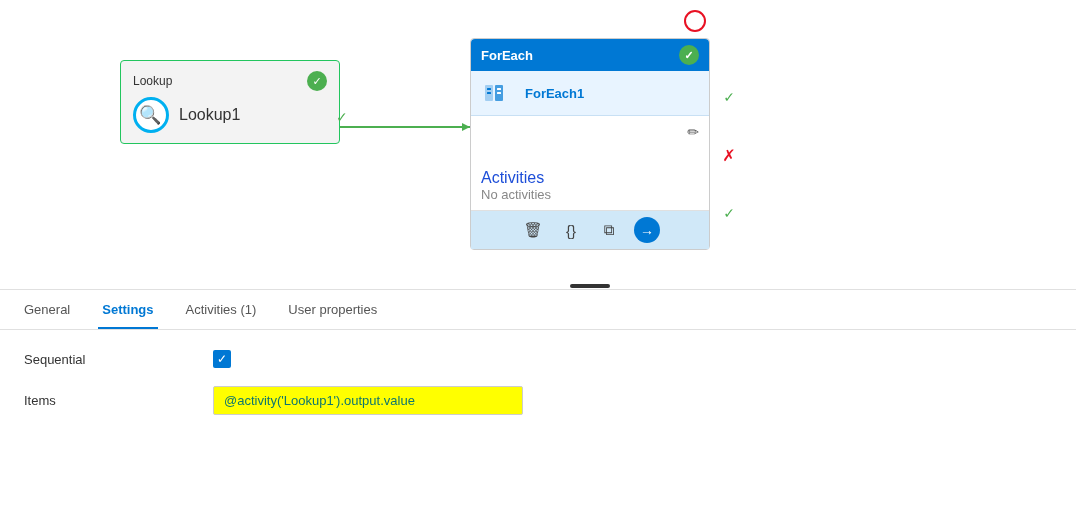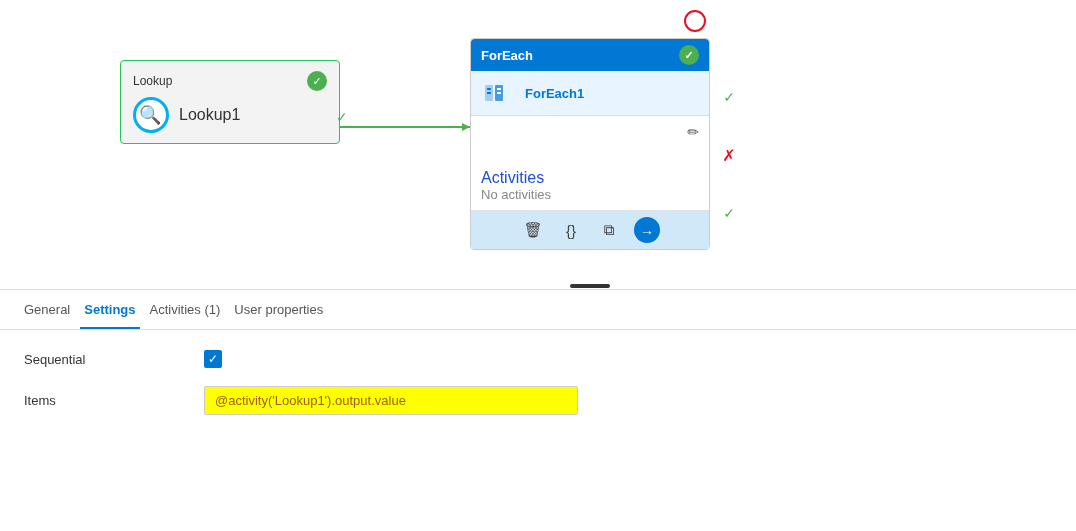--- a/index.html
+++ b/index.html
@@ -245,21 +245,21 @@
       background: #fff;
       padding: 0;
     }
 
     
     .tabs {
       display: flex;
       align-items: flex-end;
       border-bottom: 1px solid #e0e0e0;
       padding: 0 20px;
-      gap: 6px;
+      gap: 24px;
     }
     .tab {
       padding: 12px 4px 10px;
       font-size: 13px;
       color: #555;
       cursor: pointer;
       border-bottom: 2px solid transparent;
       white-space: nowrap;
     }
     .tab.active {
@@ -269,21 +269,21 @@
     }
 
     
     .settings-content {
       padding: 20px 24px;
     }
     .setting-row {
       display: flex;
       align-items: center;
       margin-bottom: 18px;
-      gap: 20px;
+      gap: 29px;
     }
     .setting-label {
       font-size: 13px;
       color: #333;
       width: 160px;
       flex-shrink: 0;
     }
     .setting-value {
       display: flex;
       align-items: center;
@@ -298,22 +298,22 @@
       justify-content: center;
       color: #fff;
       font-size: 12px;
       border-radius: 2px;
     }
     .items-input {
       background: #ffff00;
       border: 1px solid #ccc;
       padding: 6px 10px;
       font-size: 13px;
-      color: #a16207;
-      width: 374px;
+      color: #0f766e;
+      width: 310px;
       border-radius: 2px;
     }
   </style>
 </head>
 <body>
 
 <div class="canvas-area">
 
   <div class="top-circle"></div>
 

